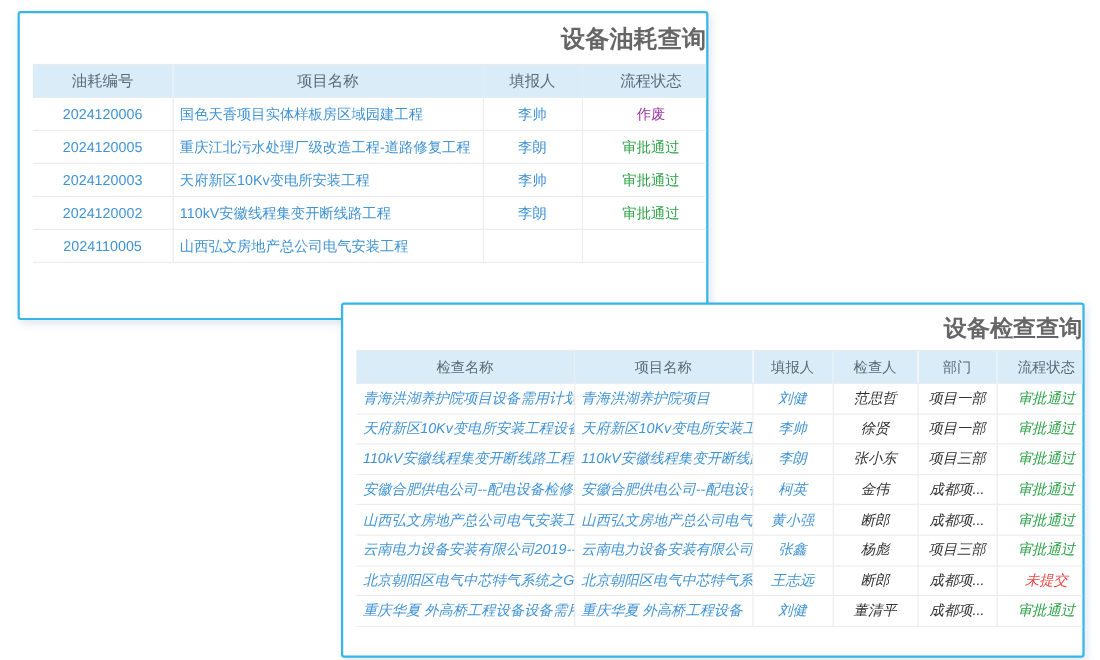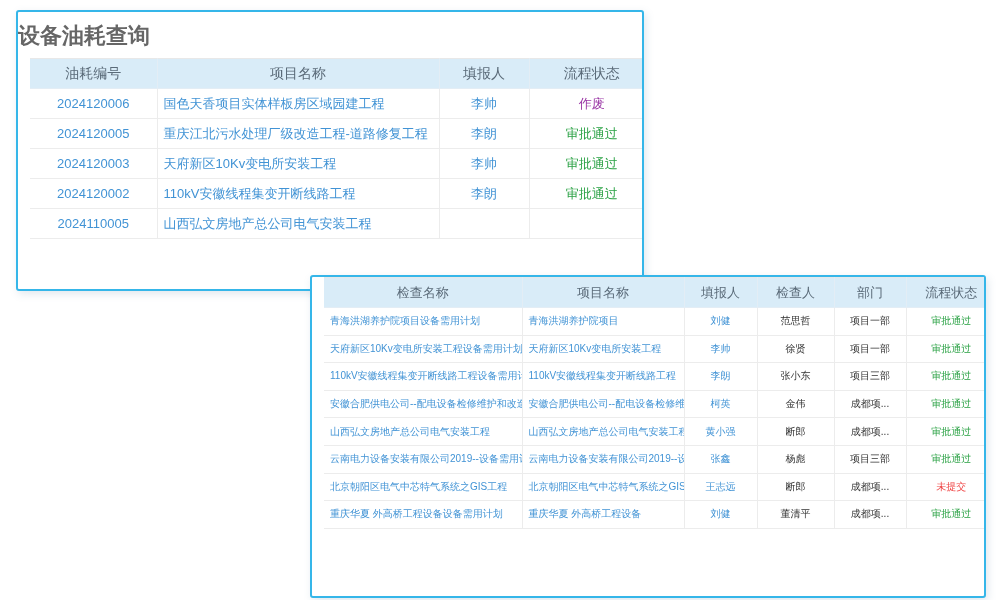--- a/index.html
+++ b/index.html
@@ -7,38 +7,38 @@
     width:1000px;height:600px;position:relative;overflow:hidden;
     background:#ffffff;font-family:"Liberation Sans","DejaVu Sans",sans-serif;
   }
   .panel{
     position:absolute;background:#fff;border:2px solid #35b6e9;border-radius:3px;
     overflow:hidden;box-shadow:2px 3px 8px rgba(90,130,160,0.18);
   }
   #panel1{left:16px;top:10px;width:624px;height:277px;z-index:1;}
   #panel2{left:310px;top:275px;width:672px;height:319px;z-index:2;}
   .panel-title{
-    text-align:left;font-weight:bold;color:#666;
+    text-align:right;font-weight:bold;color:#666;
   }
   #panel1 .panel-title{height:46px;line-height:48px;font-size:22px;}
   #panel2 .panel-title{height:41px;line-height:43px;font-size:21px;}
   table{border-collapse:collapse;table-layout:fixed;width:100%;margin-left:12px;}
   thead th{
     background:#d9ecf8;color:#5a6a78;font-weight:normal;
     border:1px solid #e3edf5;border-top:1px solid #e8e8e8;
     height:29px;padding:0 4px;overflow:hidden;white-space:nowrap;
   }
   #panel1 thead th{font-size:14px;}
   #panel2 thead th{font-size:13px;}
   tbody td{
     border:1px solid #ececec;overflow:hidden;white-space:nowrap;
     text-align:center;padding:0 4px;color:#333;
   }
   #panel1 tbody td{height:29px;font-size:13px;}
-  #panel2 tbody td{height:26.6px;font-size:10px;}
+  #panel2 tbody td{height:26.6px;font-size:13px;font-style:italic;}
   th:first-child,td:first-child{border-left:none;}
   th:last-child,td:last-child{border-right:none;}
   thead th{border-bottom:1px solid #e3edf5;}
   td.left{text-align:left;padding:0 3px 0 6px;}
   td.blue{color:#4193d5;}
   
   #t1 col.c0{width:127px;} #t1 col.c1{width:282px;}
   #t1 col.c2{width:90px;}  #t1 col.c3{width:125px;}
   
   #t2 col.c0{width:198px;} #t2 col.c1{width:162px;}
@@ -94,20 +94,21 @@
           <td class="blue">2024110005</td>
           <td class="left blue">山西弘文房地产总公司电气安装工程</td>
           <td class="blue"></td>
           <td class="status"></td>
         </tr>
       </tbody>
   </table>
 </div>
 
 <div class="panel" id="panel2">
+  <div class="panel-title">设备检查查询</div>
   <table id="t2">
     <colgroup>
         <col class="c0">
         <col class="c1">
         <col class="c2">
         <col class="c3">
         <col class="c4">
         <col class="c5">
       </colgroup>
     <thead>

